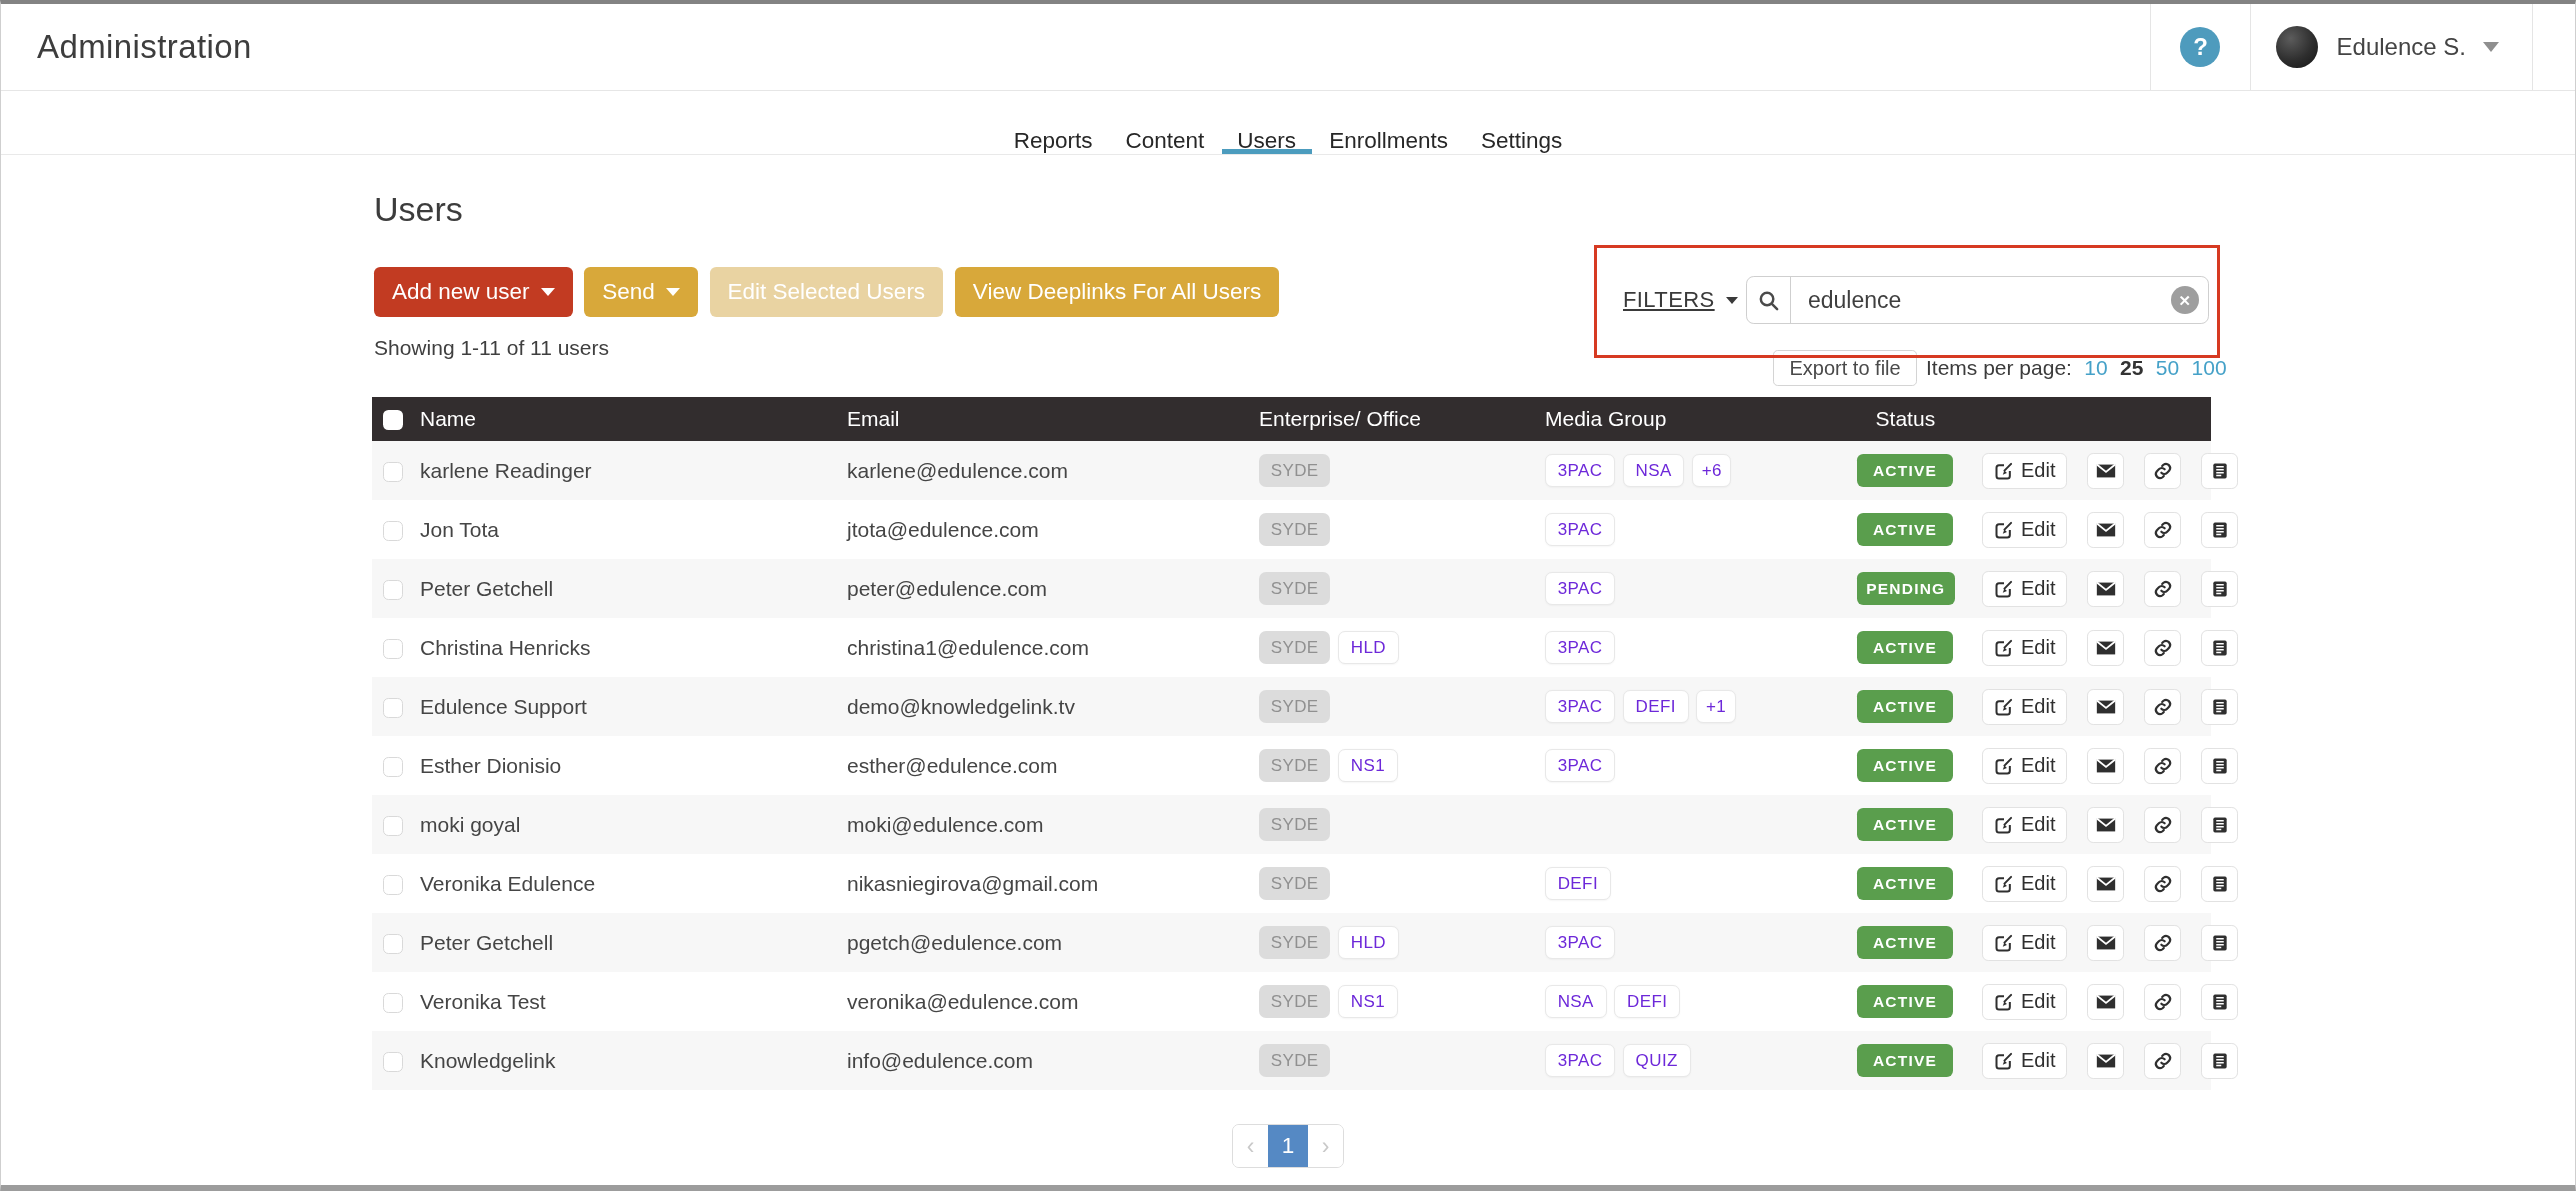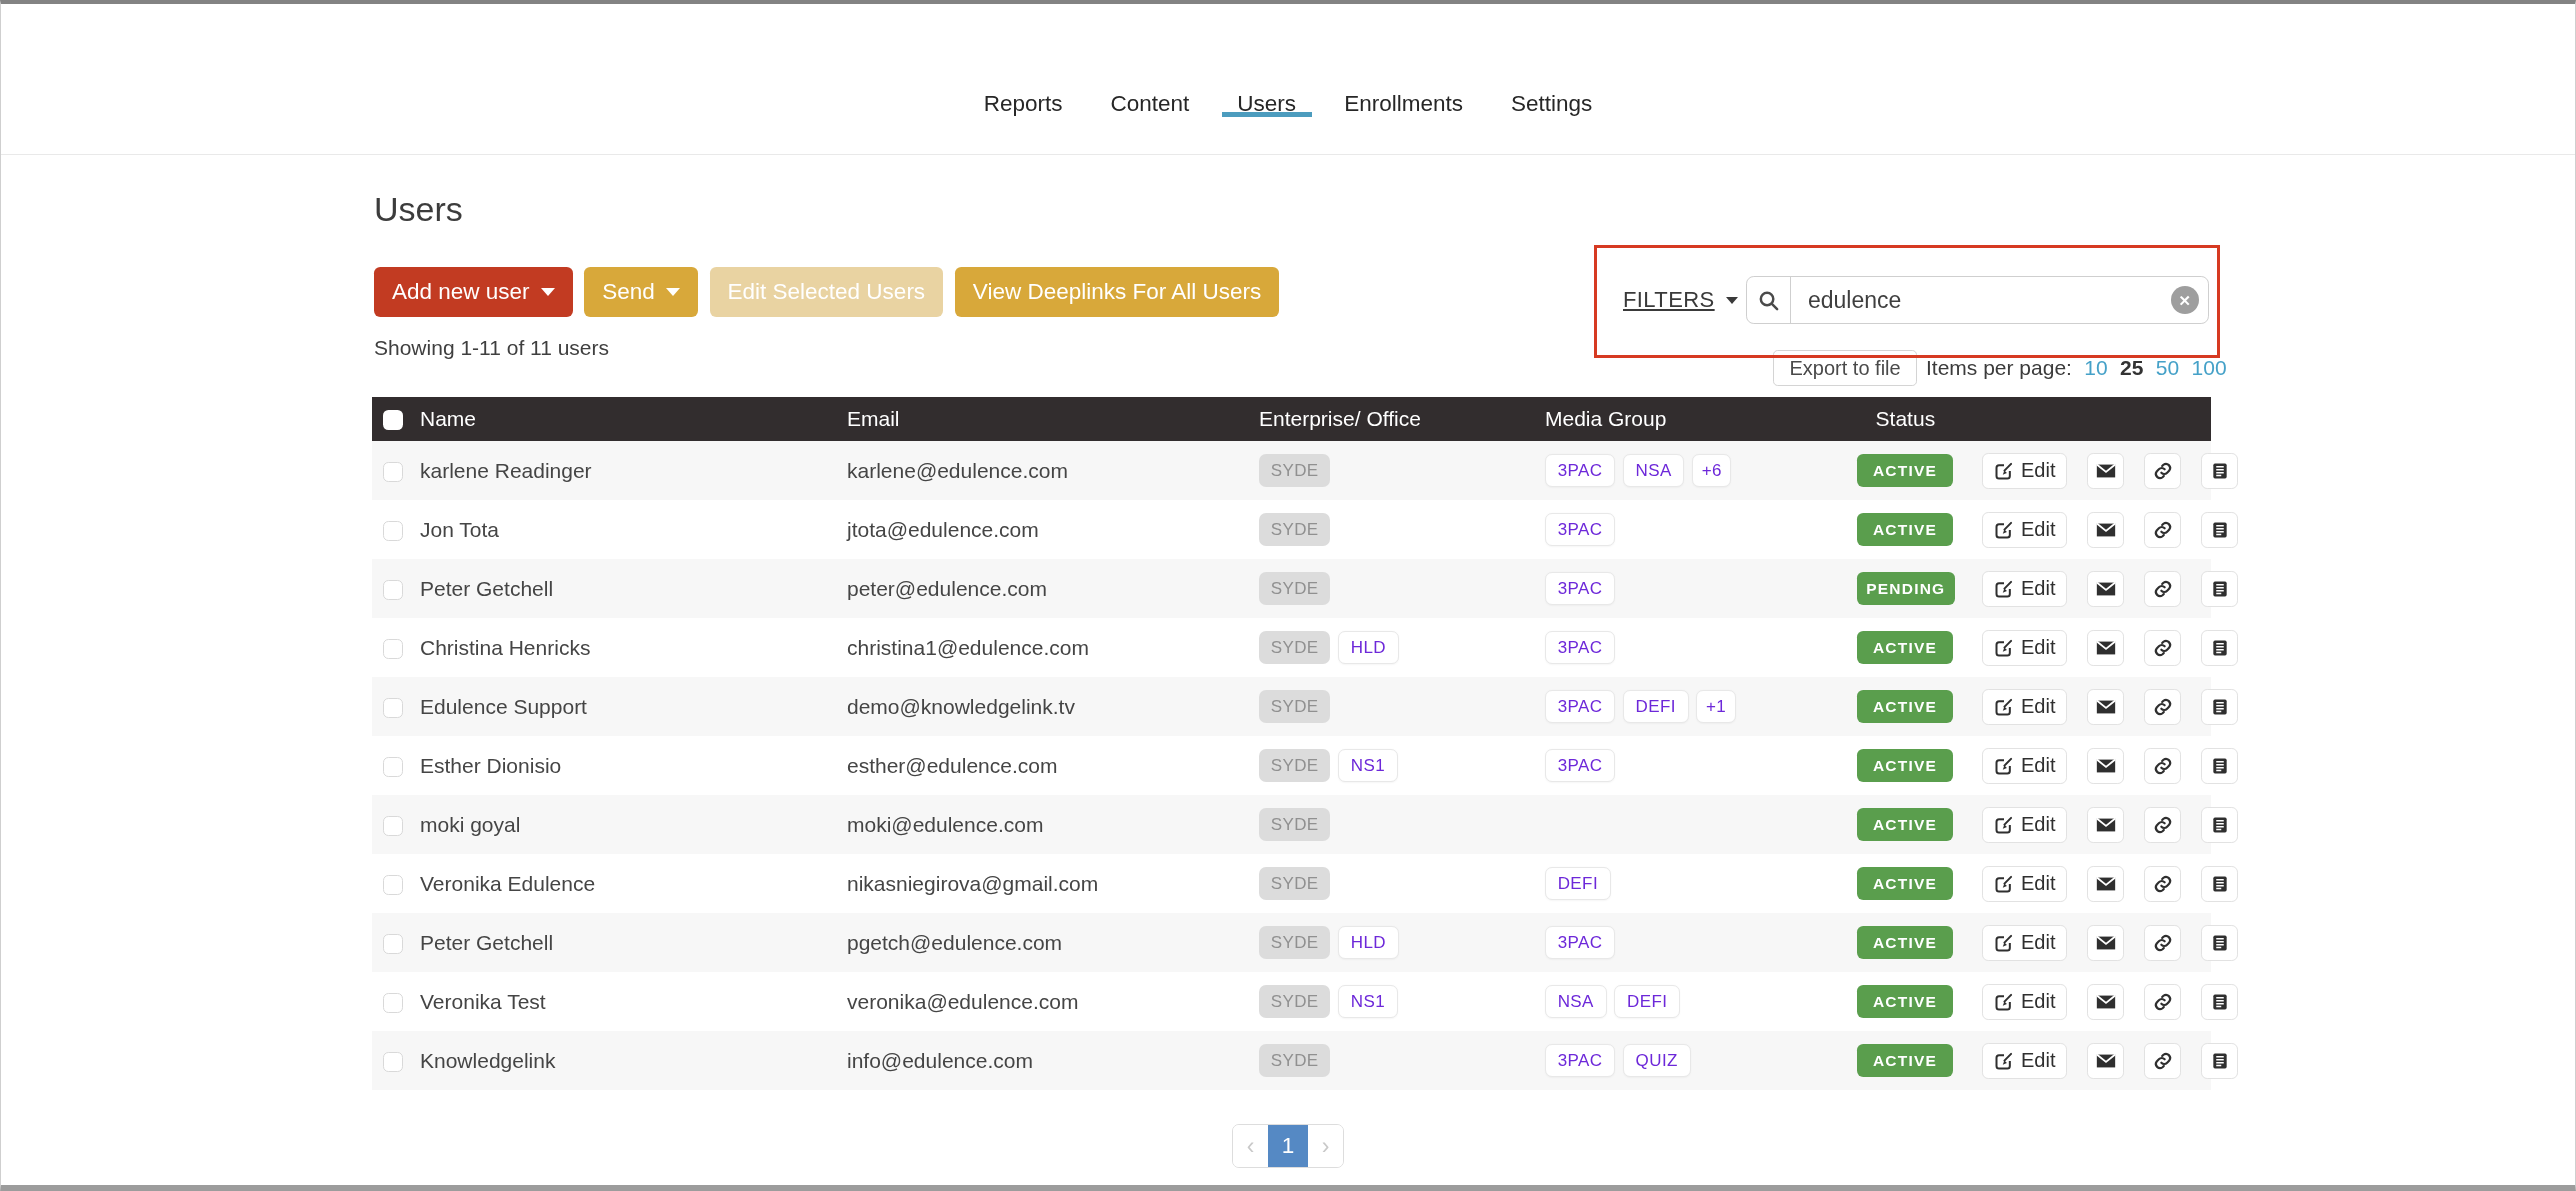--- a/index.html
+++ b/index.html
@@ -41,21 +41,21 @@
   }
   .user-name { margin-left: 18.6px; font-size: 24px; color: #444; white-space: nowrap; }
   .caret { display: inline-block; width: 0; height: 0; border-left: 7.8px solid transparent; border-right: 7.8px solid transparent; border-top: 9.3px solid currentColor; }
   .user-caret { margin-left: 17px; color: #8f8f8f; border-left-width: 8.5px; border-right-width: 8.5px; border-top-width: 10px; }
   .hdr-spacer { width: 42px; }
 
   
   .nav-bar {
     position: absolute; top: 87px; left: 0; right: 0; height: 64px;
     background: #fff; border-bottom: 0.8px solid #e9e9e9;
-    display: flex; align-items: flex-start; justify-content: center; gap: 17px;
+    display: flex; align-items: flex-end; justify-content: center; gap: 2px;
   }
   .tab {
     position: relative; display: flex; align-items: center; padding: 0 15.5px;
     font-size: 22.5px; color: #272727; cursor: pointer; background: none; border: none;
   }
   .tab.active::after { content:""; position: absolute; left: 0; right: 0; bottom: 0; height: 5.4px; background: #4c9cbe; }
 
   
   .page-title { position: absolute; left: 373px; top: 186px; font-size: 34px; color: #3c3c3c; }
 
@@ -155,20 +155,36 @@
     height: 44px; display: flex; border: 1.6px solid #dddddd; border-radius: 7px; overflow: hidden; background: #fff;
   }
   .pg-arrow { width: 35px; border: none; background: #fff; color: #c9c9c9; font-size: 23px; cursor: pointer; }
   .pg-page { width: 40px; border: none; background: #5589c4; color: #fff; font-size: 22.5px; cursor: default; }
 </style>
 </head>
 <body>
 
 <div class="window">
 
+  <div class="app-header">
+    <div class="app-title">Administration</div>
+    <div class="hdr-right">
+      <div class="hdr-sec-help">
+        <button class="help-circle">
+          <span>?</span>
+        </button>
+      </div>
+      <div class="hdr-sec-user">
+        <span class="avatar"></span>
+        <span class="user-name">Edulence S.</span>
+        <span class="caret user-caret"></span>
+      </div>
+      <div class="hdr-spacer"></div>
+    </div>
+  </div>
 
   <div class="nav-bar">
     <button class="tab">Reports</button>
     <button class="tab">Content</button>
     <button class="tab active">Users</button>
     <button class="tab">Enrollments</button>
     <button class="tab">Settings</button>
   </div>
 
   <div class="page-title">Users</div>

